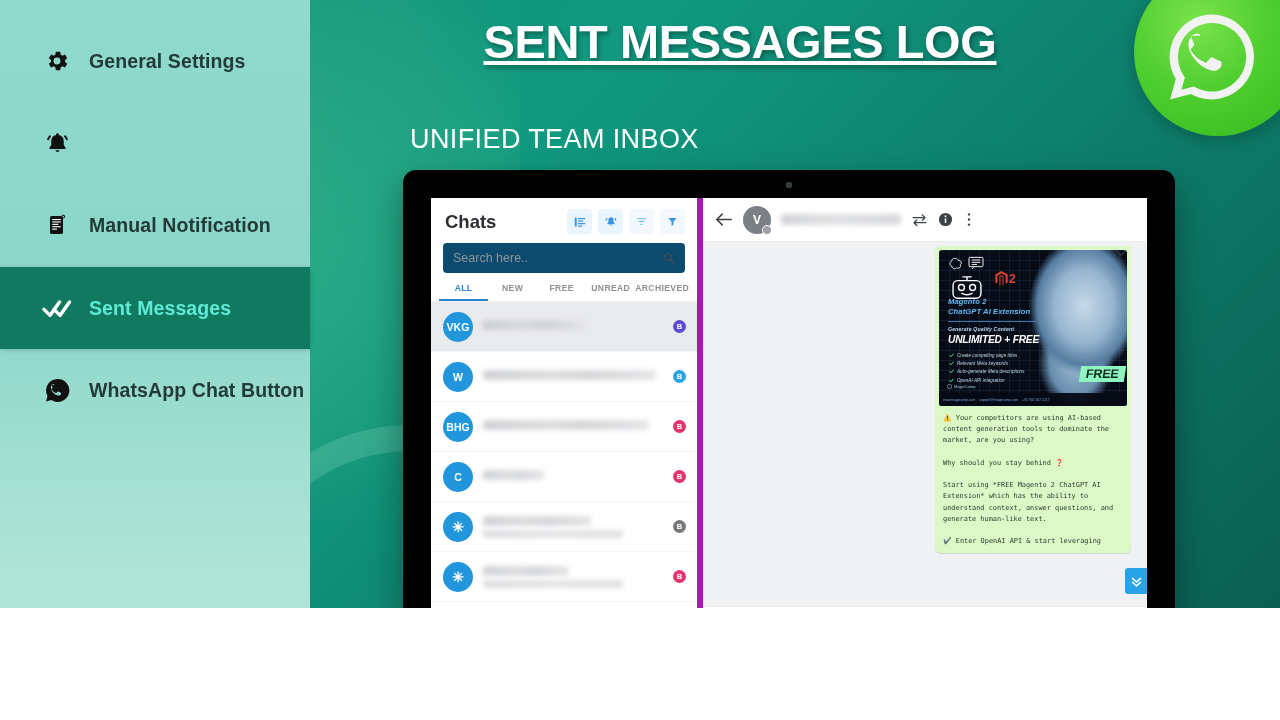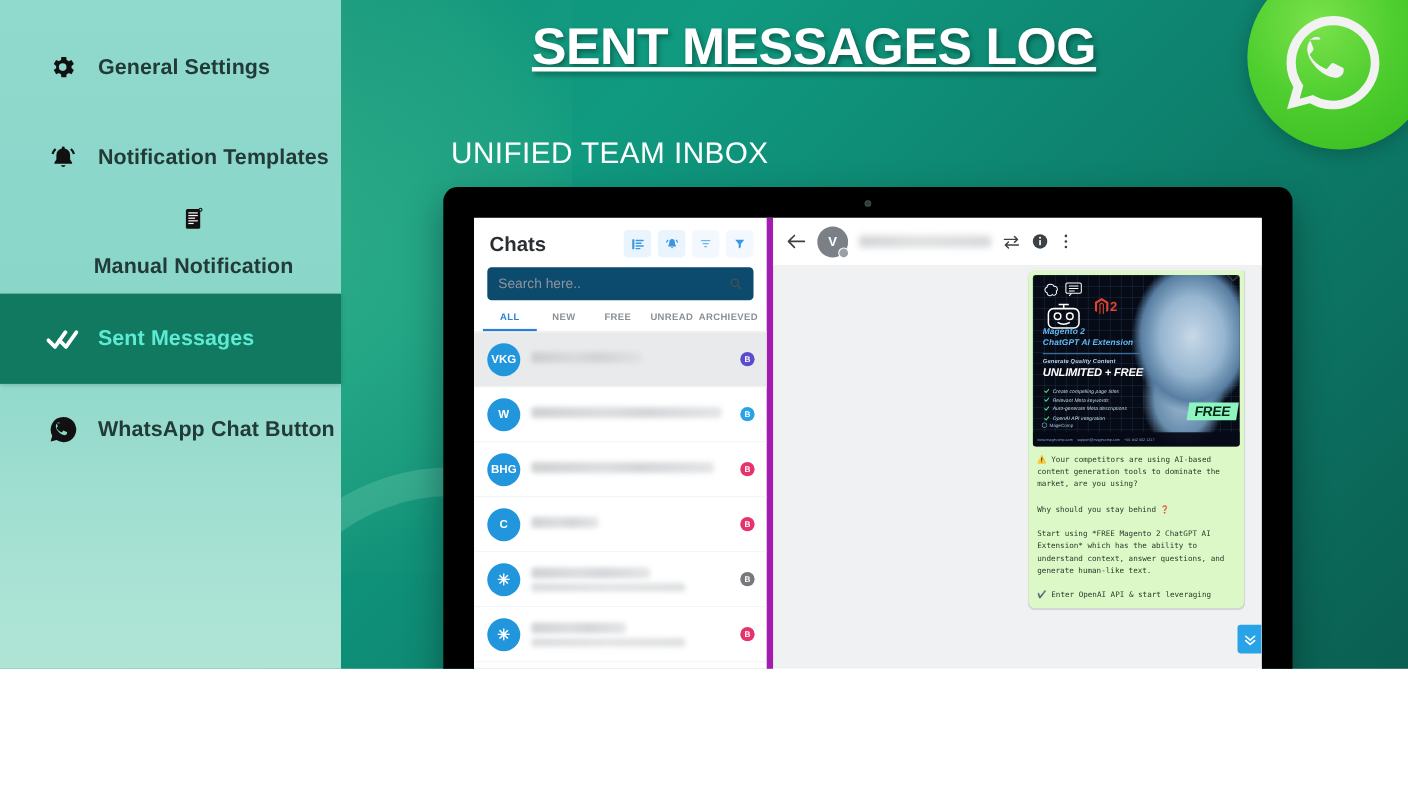--- a/index.html
+++ b/index.html
@@ -272,24 +272,23 @@
       <span>General Settings</span>
     </div>
 
     <div class="side-item" style="top:102px;">
       <span class="side-ico">
         <svg width="25" height="26" viewBox="0 0 24 24" fill="#111">
             <path d="M12 2.6a1.3 1.3 0 0 0-1.3 1.3v.5A6.2 6.2 0 0 0 6 10.5v3.4L4.3 16.6v1.1h15.4v-1.1L18 13.9v-3.4a6.2 6.2 0 0 0-4.7-6.1v-.5A1.3 1.3 0 0 0 12 2.6zM9.9 19a2.2 2.2 0 0 0 4.2 0z"></path>
             <path d="M4.6 4.2 6 5.5A8.6 8.6 0 0 0 3.6 9.4l-1.8-.6a10.5 10.5 0 0 1 2.8-4.6zM19.4 4.2l-1.4 1.3a8.6 8.6 0 0 1 2.4 3.9l1.8-.6a10.5 10.5 0 0 0-2.8-4.6z"></path>
           </svg>
       </span>
-      <span>Notification Templates</span>
     </div>
 
-    <div class="side-item" style="top:184px;flex-direction:column;">
+    <div class="side-item" style="top:184px;">
       <span class="side-ico">
         <svg width="24" height="26" viewBox="0 0 24 24">
             <rect x="5" y="3" width="13" height="18" rx="1.5" fill="#111"></rect>
             <g fill="#fff">
               <rect x="7.2" y="6" width="8.6" height="1.1"></rect>
               <rect x="7.2" y="8.4" width="8.6" height="1.1"></rect>
               <rect x="7.2" y="10.8" width="6.2" height="1.1"></rect>
               <rect x="7.2" y="13.2" width="8.6" height="1.1"></rect>
               <rect x="7.2" y="15.6" width="4.8" height="1.1"></rect>
             </g>

